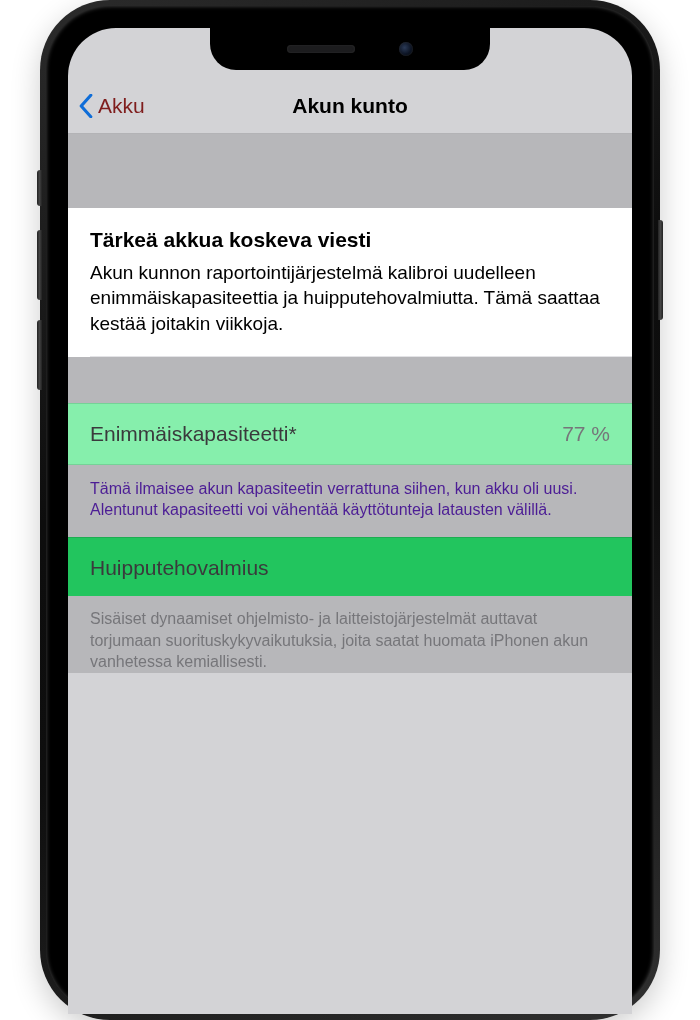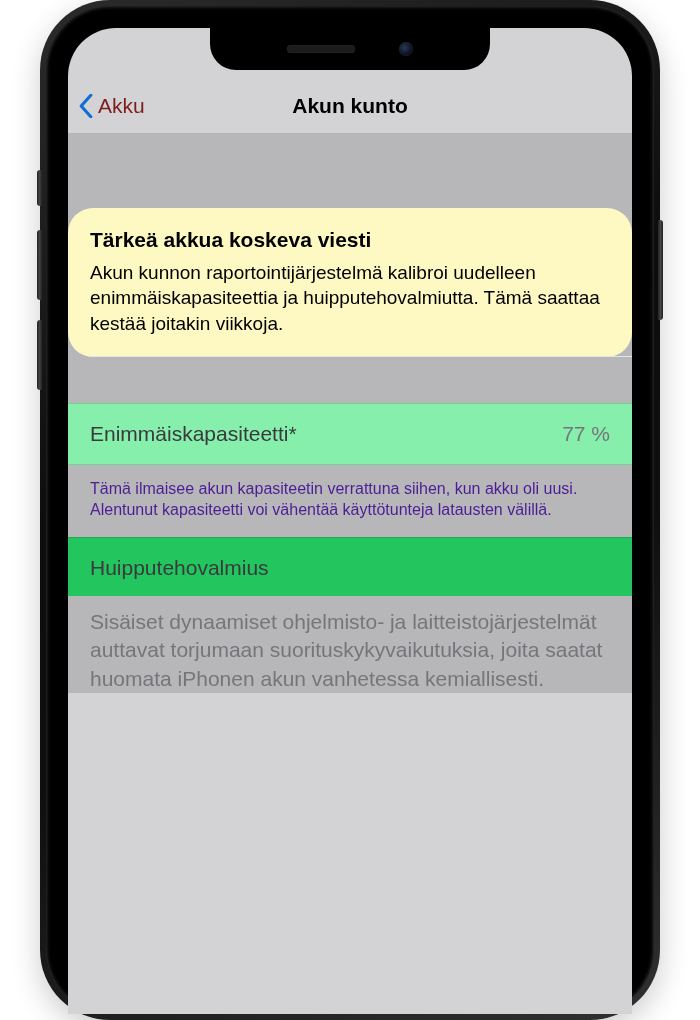--- a/index.html
+++ b/index.html
@@ -147,22 +147,21 @@
       color: #000;
     }
     .spacer-top { height: 74px; background: #b7b7ba; }
 
     .content {
       background: #b7b7ba;
     }
 
     
     .white-card {
-      background: #fef9c3;
-      border-radius: 25px;
+      background: #ffffff;
     }
     .card-pad {
       padding: 20px 22px 20px 22px;
     }
     .card-title {
       font-size: 21px;
       font-weight: 600;
       color: #000;
       margin-bottom: 8px;
     }
@@ -212,21 +211,21 @@
     }
     .footer-text p + p { margin-top: 22px; }
 
     .grey-row2 {
       background: #22c55e;
       border-top: 1px solid rgba(0,0,0,0.12);
       padding: 18px 22px 16px;
     }
     .footer-text2 {
       padding: 12px 22px 0;
-      font-size: 21px;
+      font-size: 16px;
       line-height: 1.35;
       color: #76767a;
       background: #b7b7ba;
     }
 
     
     .side-btn { position:absolute; background: linear-gradient(90deg,#222,#444,#222); }
     .btn-right1 { right:-3px; top:220px; width:5px; height:100px; border-radius: 0 3px 3px 0; }
     .btn-left1 { left:-3px; top:170px; width:5px; height:36px; border-radius: 3px 0 0 3px; }
     .btn-left2 { left:-3px; top:230px; width:5px; height:70px; border-radius: 3px 0 0 3px; }

